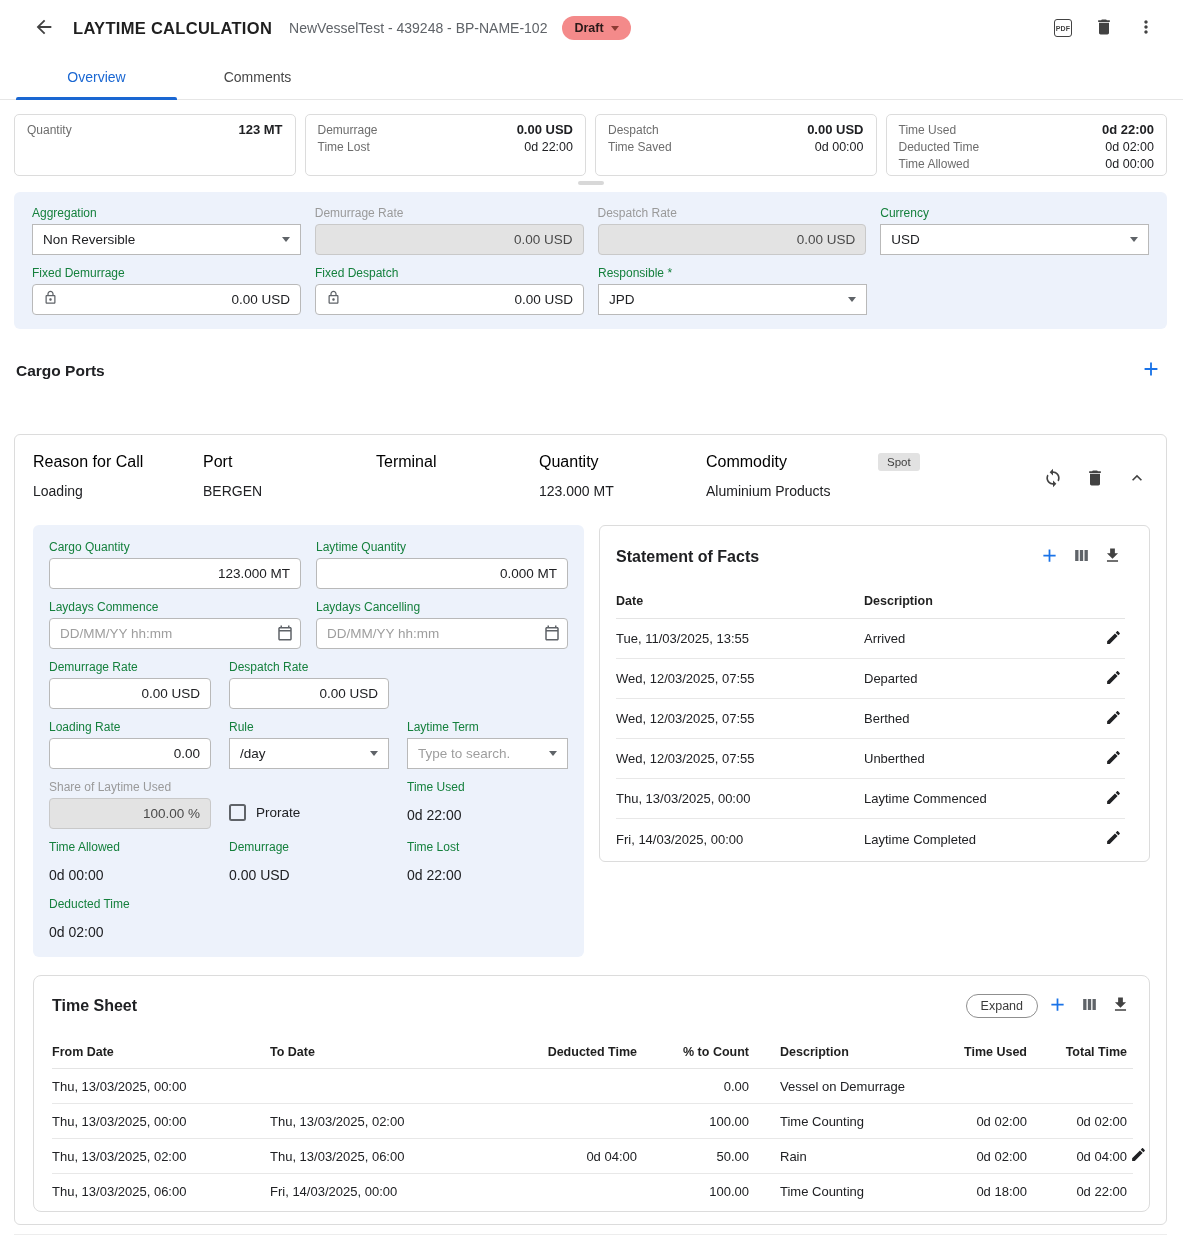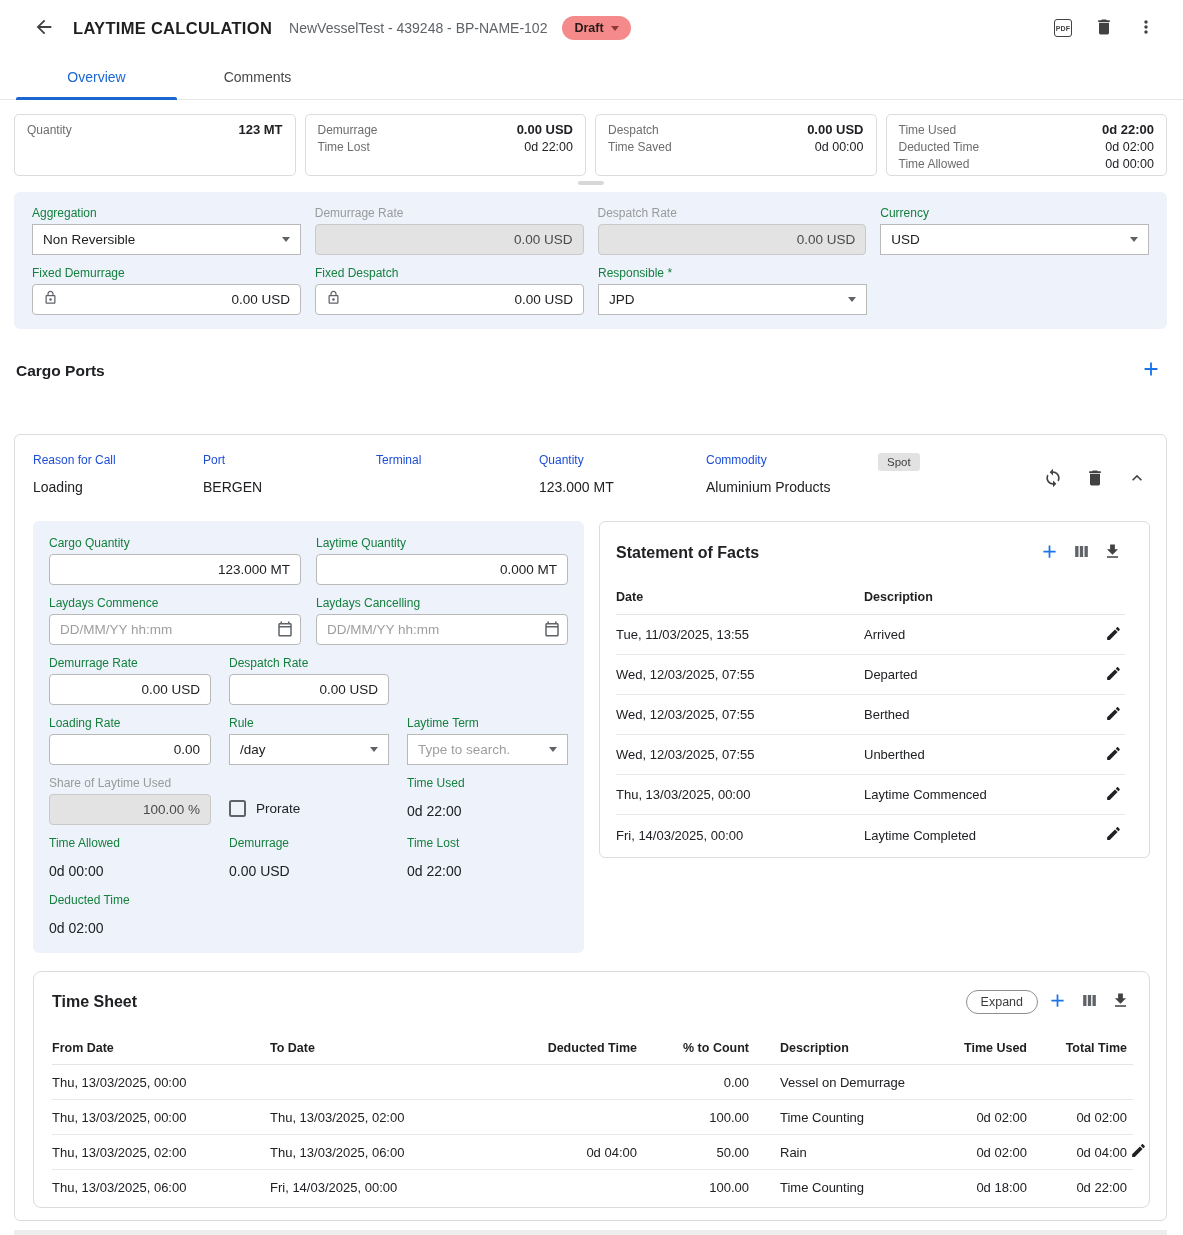--- a/index.html
+++ b/index.html
@@ -55,21 +55,21 @@
   .lockbox { height:31px; border:1px solid #b9b9b9; border-radius:4px; background:#fff; display:flex; align-items:center; padding:0 10px; gap:8px; cursor:text; }
   .lockbox .val { margin-left:auto; font-size:13.5px; }
 
   
   .section-head { display:flex; align-items:center; justify-content:space-between; margin:26px 2px 48px 2px;gap:40px; }
   .section-head h2 { margin:0; font-size:15.5px; font-weight:700; }
 
   .port-card { border:1px solid #dcdcdc; border-radius:6px; padding:18px 16px 12px 18px; background:#fff; }
   .port-head { display:flex; align-items:flex-start; }
   .pcol { display:flex; flex-direction:column; gap:12px; }
-  .plabel { font-size:12px; color:#1d4ed8; }
+  .plabel { font-size:16px; color:#000000; }
   .pval { font-size:14px; color:#202124; }
   .pw1 { width:170px; } .pw2 { width:173px; } .pw3 { width:163px; } .pw4 { width:167px; } .pw5 { width:172px; }
   .spot-badge { background:#e2e2e2; border-radius:3px; padding:3px 9px; font-size:11.5px; color:#3f3f3f; align-self:flex-start; }
   .port-actions { margin-left:auto; display:flex; gap:16px; align-items:center; margin-top:12px; }
 
   .port-body { display:flex; gap:15px; align-items:flex-start; margin-top:26px; }
 
   
   .port-form { width:551px; background:#edf2fb; border-radius:6px; padding:15px 16px; }
   .pf-row { display:flex; gap:15px; margin-bottom:11px; }

